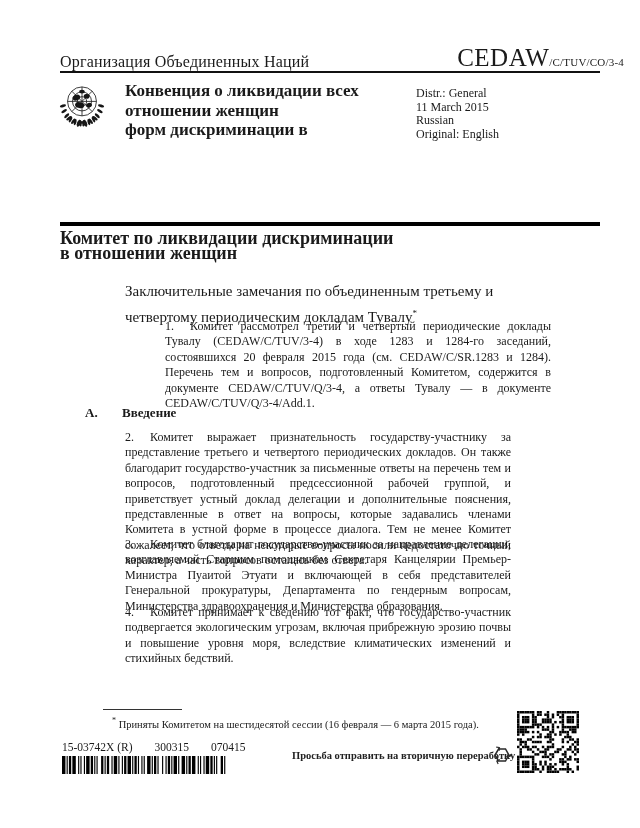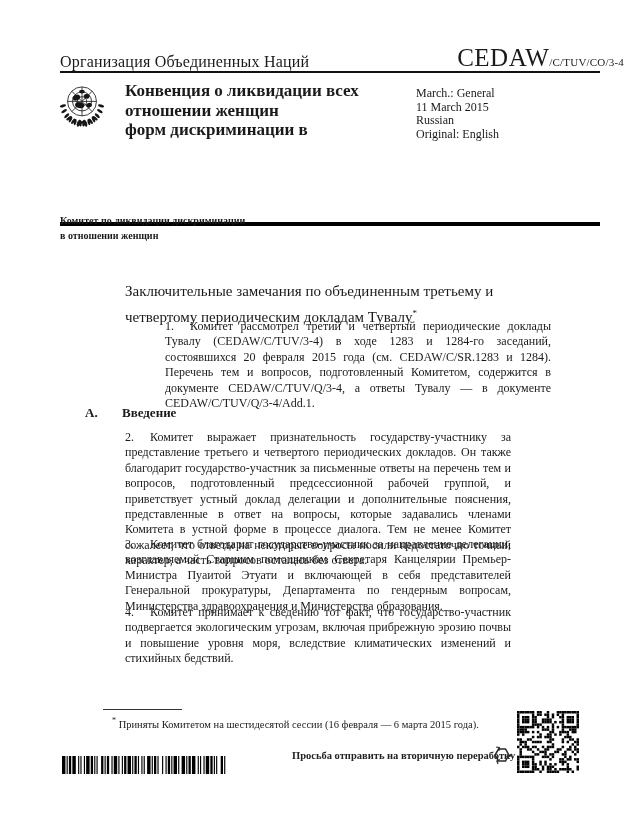--- a/index.html
+++ b/index.html
@@ -18,21 +18,21 @@
   .doc-symbol{right:40px;top:44px;text-align:center;white-space:nowrap;}
   .doc-symbol .big{font-size:25px;letter-spacing:.5px;}
   .doc-symbol .small{font-size:11px;letter-spacing:.2px;}
   .rule-top{left:60px;top:71px;width:540px;height:2px;background:#111;}
   
   .emblem{left:54px;top:78px;}
   .mast-title{left:125px;top:81px;width:300px;font-size:17px;font-weight:bold;line-height:19.5px;}
   .distr{left:416px;top:87px;font-size:12px;line-height:13.6px;}
   .rule-thick{left:60px;top:222px;width:540px;height:3.5px;background:#000;}
   
-  .committee{left:60px;top:214px;font-size:10px;font-weight:bold;line-height:14.5px;}
+  .committee{left:60px;top:231px;font-size:18px;font-weight:bold;line-height:14.5px;}
   
   .doc-title{left:125px;top:274px;width:398px;font-size:15px;font-weight:normal;line-height:22px;margin-top:6px;}
   .doc-title sup{font-size:9px;}
   
   .para{left:125px;width:386px;font-size:12px;line-height:15.4px;text-align:justify;}
   .p1{top:319px;margin-left:40px;}
   .p2{top:430px;}
   .p3{top:537px;}
   .p4{top:605px;}
   .pnum{display:inline-block;width:25px;}
@@ -93,21 +93,21 @@
       <ellipse cx="16.019033618718783" cy="42.992750883193" rx="3.4" ry="1.4" fill="#161616" transform="rotate(143 16.019033618718783 42.992750883193)"></ellipse>
       <line x1="25" y1="52" x2="33" y2="45" stroke="#161616" stroke-width="1.4"></line>
       <line x1="35" y1="52" x2="27" y2="45" stroke="#161616" stroke-width="1.4"></line>
     </svg>
   <div class="abs mast-title">
     <div>Конвенция о ликвидации всех</div>
     <div>отношении женщин</div>
     <div>форм дискриминации в</div>
   </div>
   <div class="abs distr">
-    <div>March.: General</div>
+    <div>Distr.: General</div>
     <div>11 March 2015</div>
     <div>Russian</div>
     <div>Original: English</div>
   </div>
 
   <div class="abs rule-thick"></div>
 
   <div class="abs committee">
     <div>Комитет по ликвидации дискриминации</div>
     <div>в отношении женщин</div>
@@ -121,20 +121,21 @@
 
   <div class="abs para p2"><span class="pnum">2.</span><span>Комитет выражает признательность государству-участнику за представление третьего и четвертого периодических докладов. Он также благодарит государство-участник за письменные ответы на перечень тем и вопросов, подготовленный предсессионной рабочей группой, и приветствует устный доклад делегации и дополнительные пояснения, представленные в ответ на вопросы, которые задавались членами Комитета в устной форме в процессе диалога. Тем не менее Комитет сожалеет, что ответы на некоторые вопросы носили недостаточно точный характер, а часть вопросов осталась без ответа.</span></div>
 
   <div class="abs para p3"><span class="pnum">3.</span><span>Комитет благодарит государство-участник за направление делегации, возглавляемой Старшим помощником Секретаря Канцелярии Премьер-Министра Пуаитой Этуати и включающей в себя представителей Генеральной прокуратуры, Департамента по гендерным вопросам, Министерства здравоохранения и Министерства образования.</span></div>
 
   <div class="abs para p4"><span class="pnum">4.</span><span>Комитет принимает к сведению тот факт, что государство-участник подвергается экологическим угрозам, включая прибрежную эрозию почвы и повышение уровня моря, вследствие климатических изменений и стихийных бедствий.</span></div>
 
   <div class="abs fn-rule"></div>
   <div class="abs footnote"><sup>*</sup><span> Приняты Комитетом на шестидесятой сессии (16 февраля — 6 марта 2015 года).</span></div>
 
+  <div class="abs doc-number"><span>15-03742X (R)</span><span class="gap"></span><span>300315</span><span class="gap"></span><span>070415</span></div>
 
   <svg class="abs barcode" id="barcode" width="166" height="18" viewBox="0 0 166 18">
       <rect x="0" y="0" width="3.4499999999999997" height="18" fill="#000"></rect>
       <rect x="4.6" y="0" width="1.15" height="18" fill="#000"></rect>
       <rect x="6.9" y="0" width="2.3" height="18" fill="#000"></rect>
       <rect x="10.35" y="0" width="3.4499999999999997" height="18" fill="#000"></rect>
       <rect x="16.099999999999998" y="0" width="1.15" height="18" fill="#000"></rect>
       <rect x="18.399999999999995" y="0" width="1.15" height="18" fill="#000"></rect>
       <rect x="21.849999999999994" y="0" width="1.15" height="18" fill="#000"></rect>
       <rect x="24.14999999999999" y="0" width="3.4499999999999997" height="18" fill="#000"></rect>

